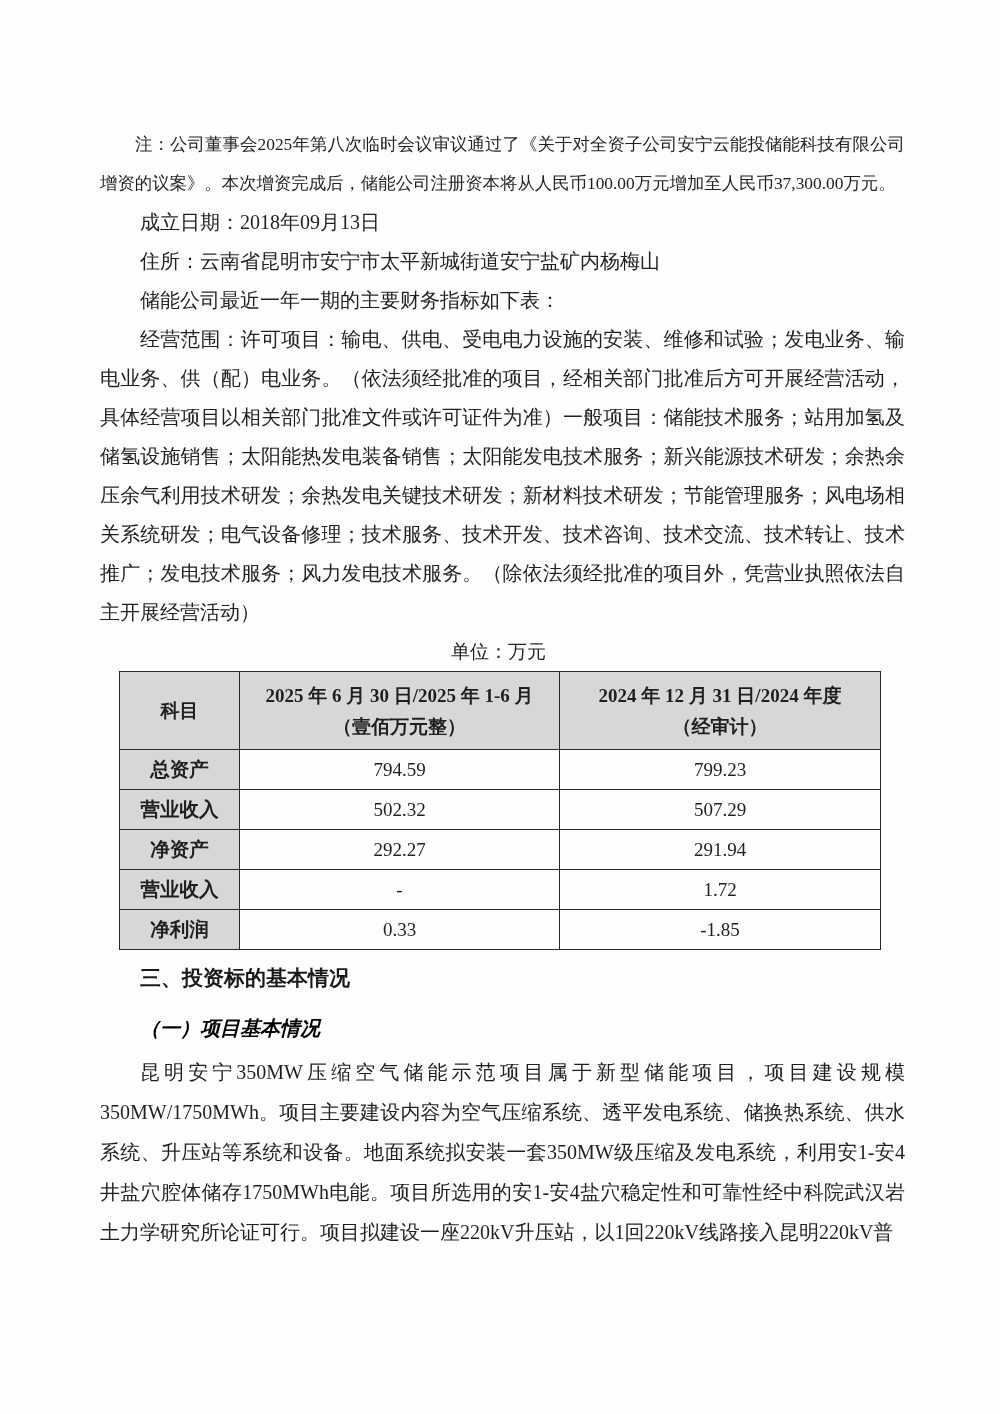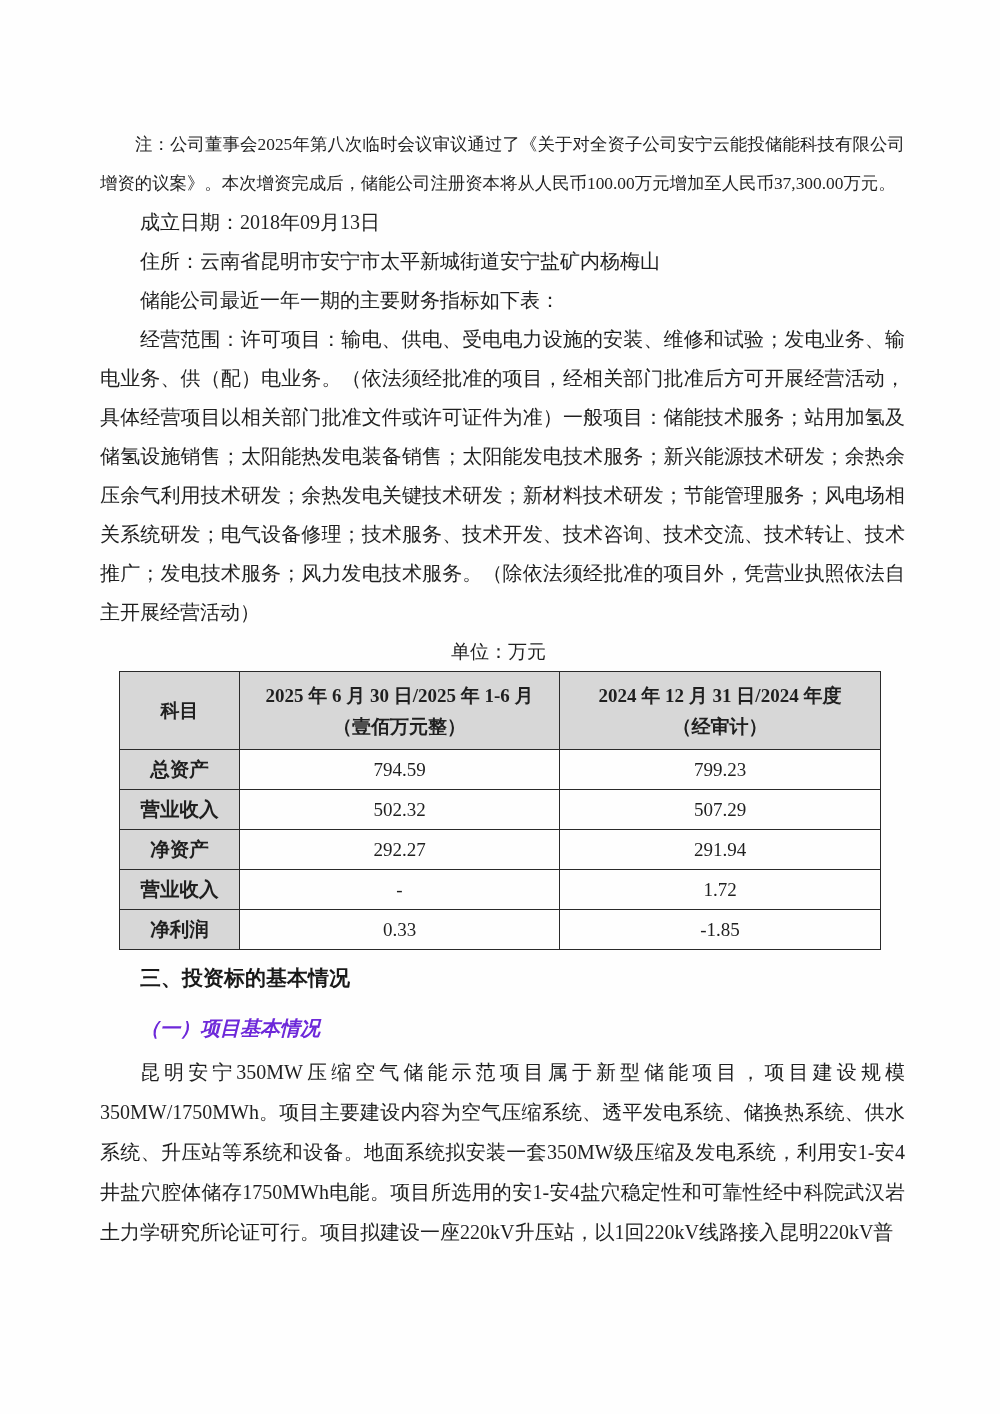--- a/index.html
+++ b/index.html
@@ -76,21 +76,21 @@
     color: #191919;
   }
   h3.subsec {
     font-family: "Liberation Serif", "DejaVu Serif", serif;
     font-size: 20px;
     font-weight: bold;
     font-style: italic;
     line-height: 40px;
     margin-top: 10px;
     text-indent: 40px;
-    color: #6d28d9;
+    color: #000000;
   }
   p.final {
     font-size: 20px;
     line-height: 40px;
     margin-top: 4px;
     text-align: justify;
     text-justify: inter-character;
     text-indent: 40px;
   }
 </style>

